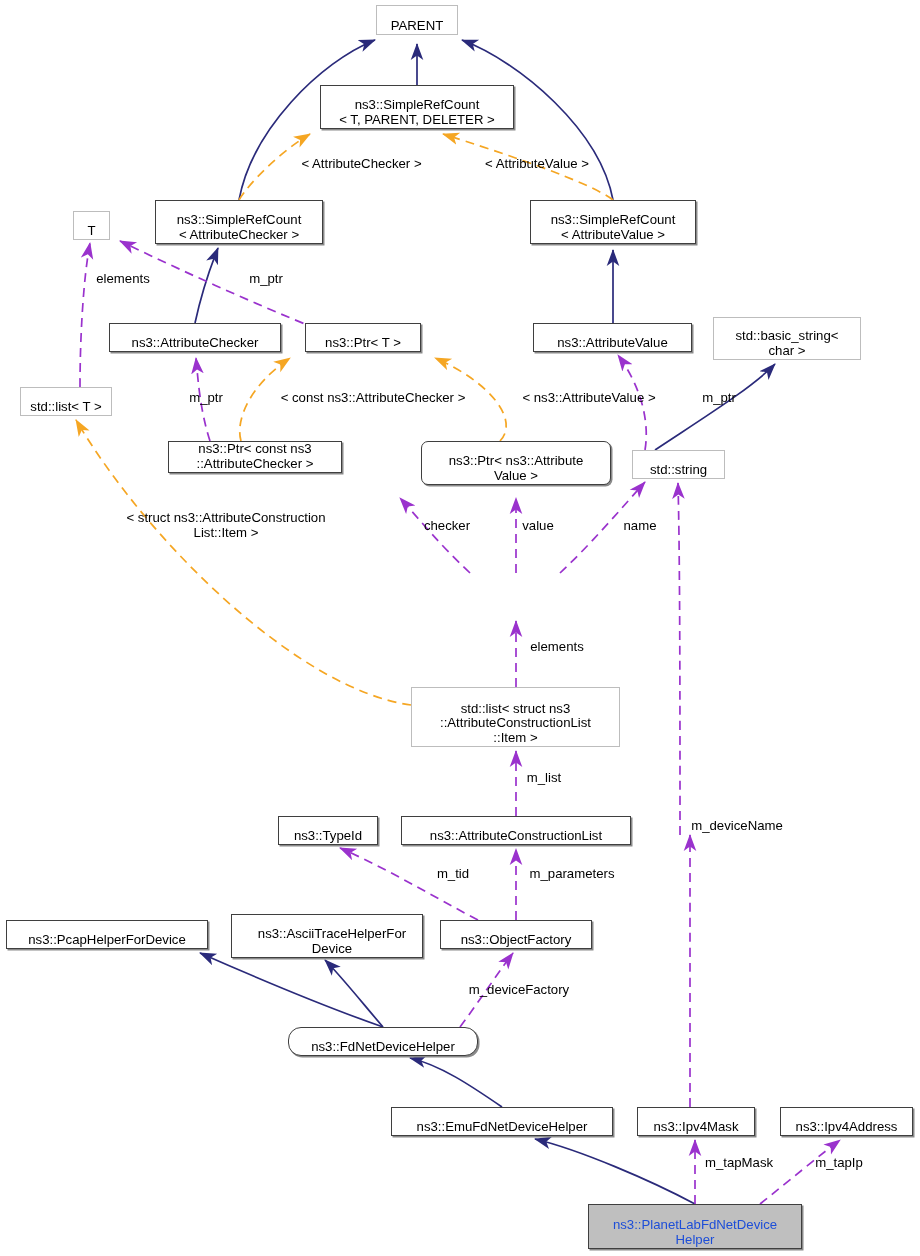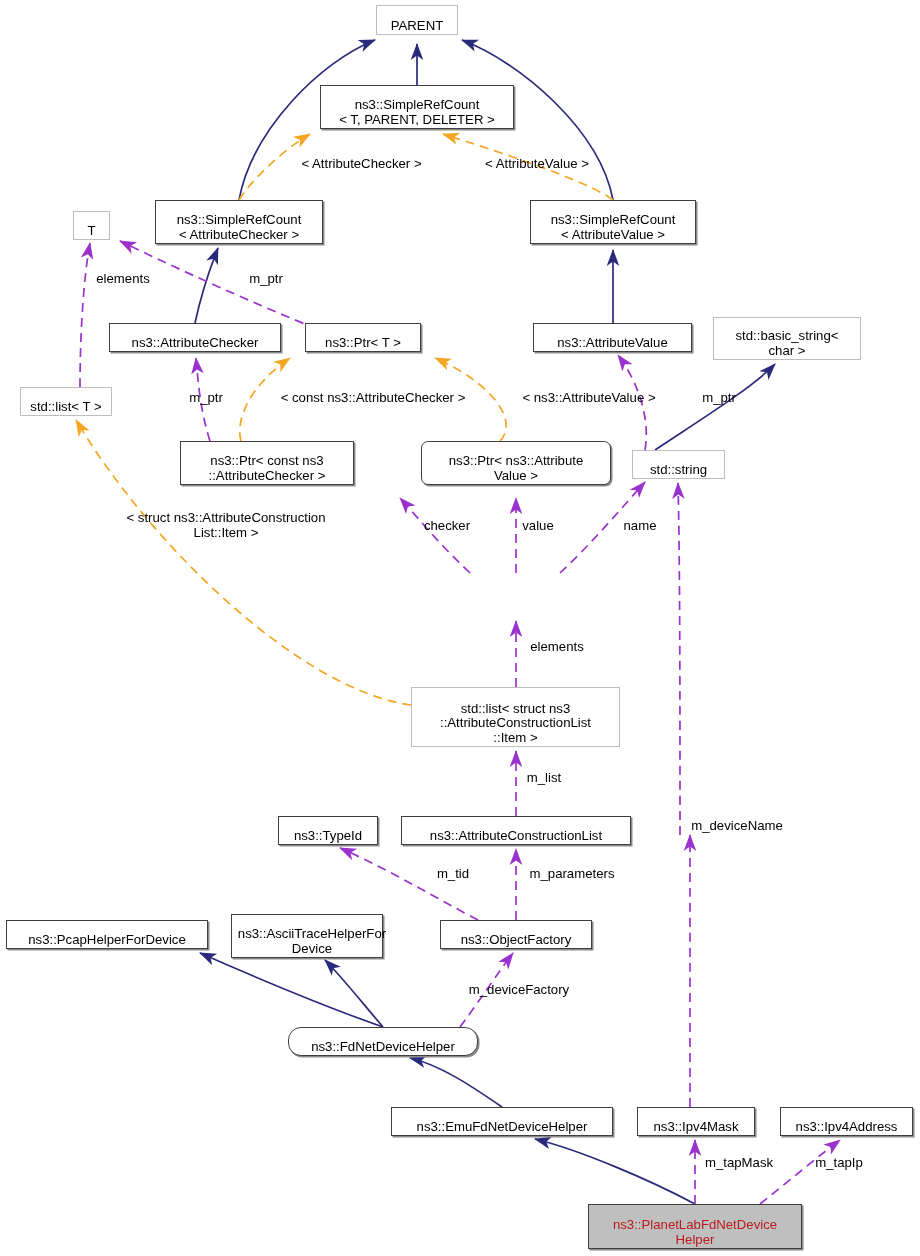--- a/index.html
+++ b/index.html
@@ -6,21 +6,21 @@
   body{font-family:"Liberation Sans","DejaVu Sans",sans-serif;}
   #diagram-root{position:relative;width:920px;height:1256px;background:#fff;overflow:hidden;}
   svg.layer{position:absolute;left:0;top:0;width:920px;height:1256px;}
   .node-box{position:absolute;box-sizing:border-box;display:flex;align-items:flex-end;justify-content:center;text-align:center;line-height:1.12;}
   .node-box span{display:block;white-space:pre-line;}
   
   .cls{border:1.4px solid #3f3f3f;background:#ffffff;color:#000;font-size:13.2px;box-shadow:1.5px 1.5px 0 0 #8a8a8a;}
   
   .ext{border:1.2px solid #bdbdbd;background:#ffffff;color:#000;font-size:13.2px;}
   
-  .cur{border:1.4px solid #3f3f3f;background:#bfbfbf;color:#b91c1c;font-size:13.2px;box-shadow:1.5px 1.5px 0 0 #8a8a8a;}
+  .cur{border:1.4px solid #3f3f3f;background:#bfbfbf;color:#1d4ed8;font-size:13.2px;box-shadow:1.5px 1.5px 0 0 #8a8a8a;}
   .edge-label{position:absolute;font-size:13.2px;color:#000;white-space:pre-line;text-align:center;line-height:1.14;}
 </style>
 </head>
 <body>
 
 <div id="diagram-root">
 
   <svg class="layer" viewBox="0 0 920 1256">
     <defs>
       <marker id="ah-blue" markerWidth="11" markerHeight="11" refX="9.4" refY="4" orient="auto">
@@ -102,21 +102,21 @@
   <div class="node-box cls" style="left: 533px; top: 323px; width: 159px; height: 29px;">
       <span>ns3::AttributeValue</span>
     </div>
   <div class="node-box ext" style="left: 713px; top: 317px; width: 148px; height: 43px;">
       <span>std::basic_string&lt;
 char &gt;</span>
     </div>
   <div class="node-box ext" style="left: 20px; top: 387px; width: 92px; height: 29px;">
       <span>std::list&lt; T &gt;</span>
     </div>
-  <div class="node-box cls" style="left: 180px; top: 441px; width: 174px; height: 44px;">
+  <div class="node-box cls" style="left: 168px; top: 441px; width: 174px; height: 32px;">
       <span>ns3::Ptr&lt; const ns3
 ::AttributeChecker &gt;</span>
     </div>
   <div class="node-box cls" style="left: 421px; top: 441px; width: 190px; height: 44px; border-radius: 7px;">
       <span>ns3::Ptr&lt; ns3::Attribute
 Value &gt;</span>
     </div>
   <div class="node-box ext" style="left: 632px; top: 450px; width: 93px; height: 29px;">
       <span>std::string</span>
     </div>
@@ -127,21 +127,21 @@
     </div>
   <div class="node-box cls" style="left: 278px; top: 816px; width: 100px; height: 29px;">
       <span>ns3::TypeId</span>
     </div>
   <div class="node-box cls" style="left: 401px; top: 816px; width: 230px; height: 29px;">
       <span>ns3::AttributeConstructionList</span>
     </div>
   <div class="node-box cls" style="left: 6px; top: 920px; width: 202px; height: 29px;">
       <span>ns3::PcapHelperForDevice</span>
     </div>
-  <div class="node-box cls" style="left: 231px; top: 914px; width: 152px; height: 44px; padding-left: 10px;">
+  <div class="node-box cls" style="left: 231px; top: 914px; width: 192px; height: 44px; padding-left: 10px;">
       <span>ns3::AsciiTraceHelperFor
 Device</span>
     </div>
   <div class="node-box cls" style="left: 440px; top: 920px; width: 152px; height: 29px;">
       <span>ns3::ObjectFactory</span>
     </div>
   <div class="node-box cls" style="left: 288px; top: 1027px; width: 190px; height: 29px; border-radius: 13px;">
       <span>ns3::FdNetDeviceHelper</span>
     </div>
   <div class="node-box cls" style="left: 391px; top: 1107px; width: 222px; height: 29px;">

